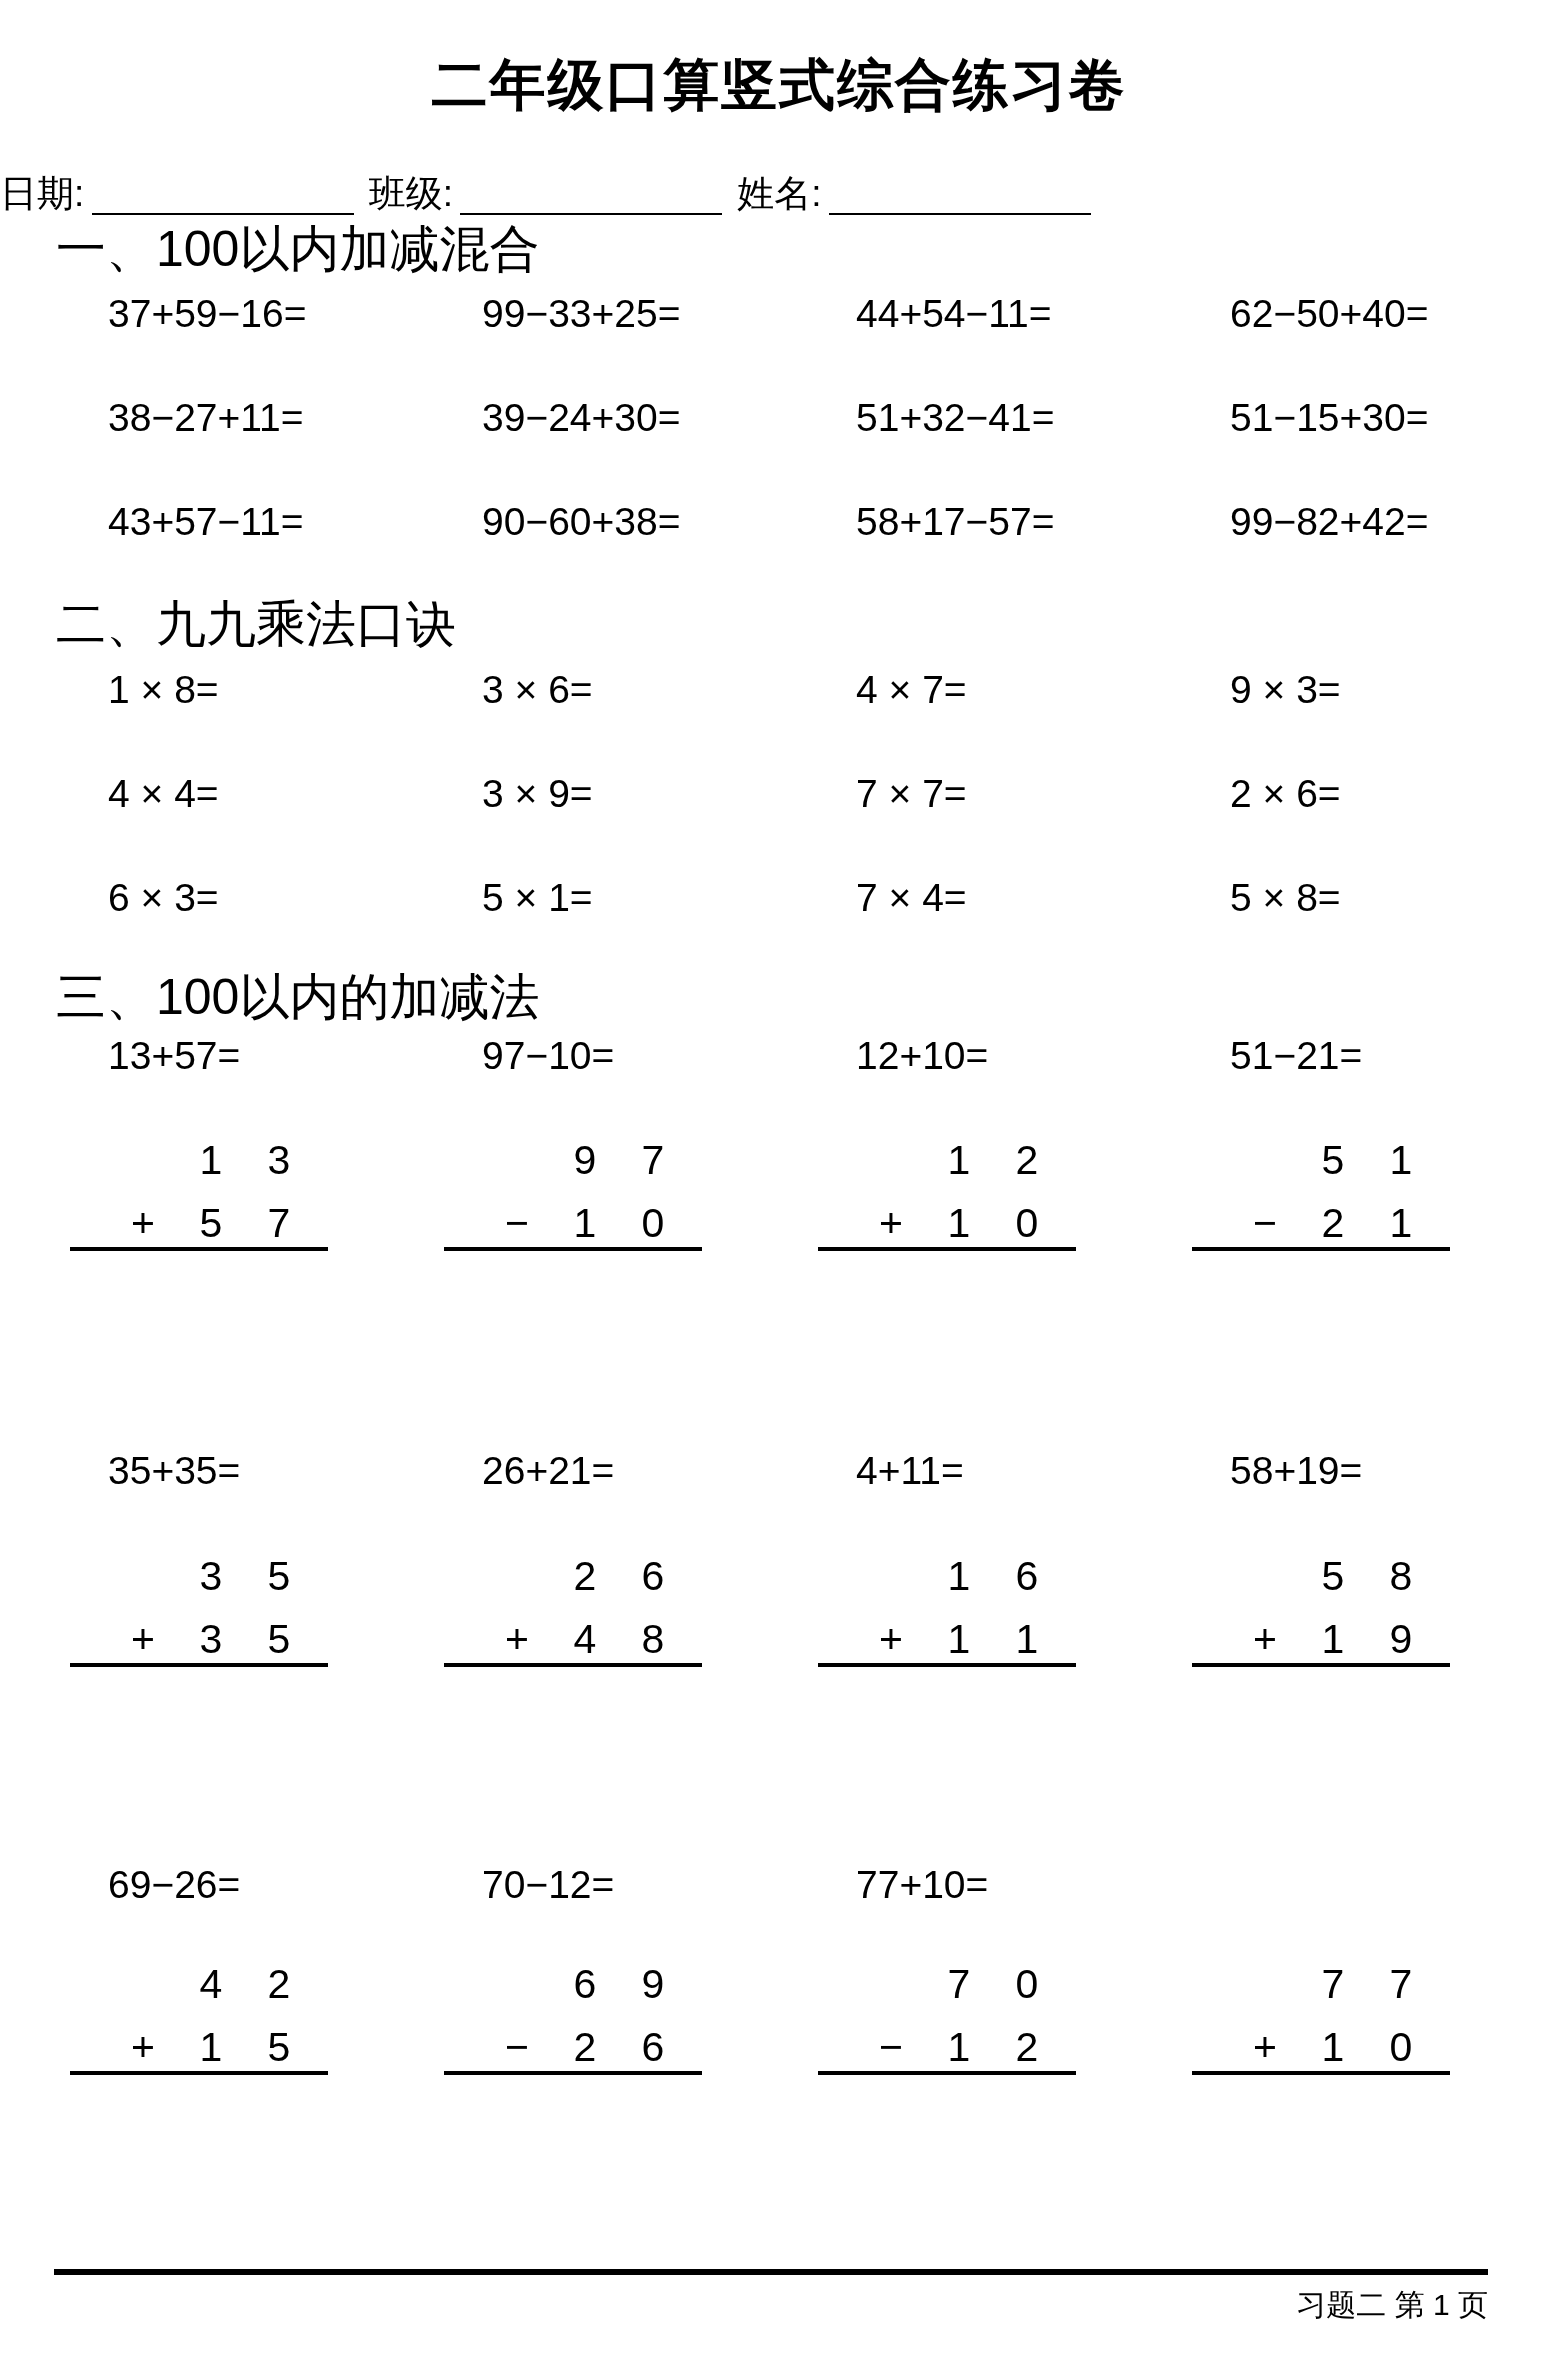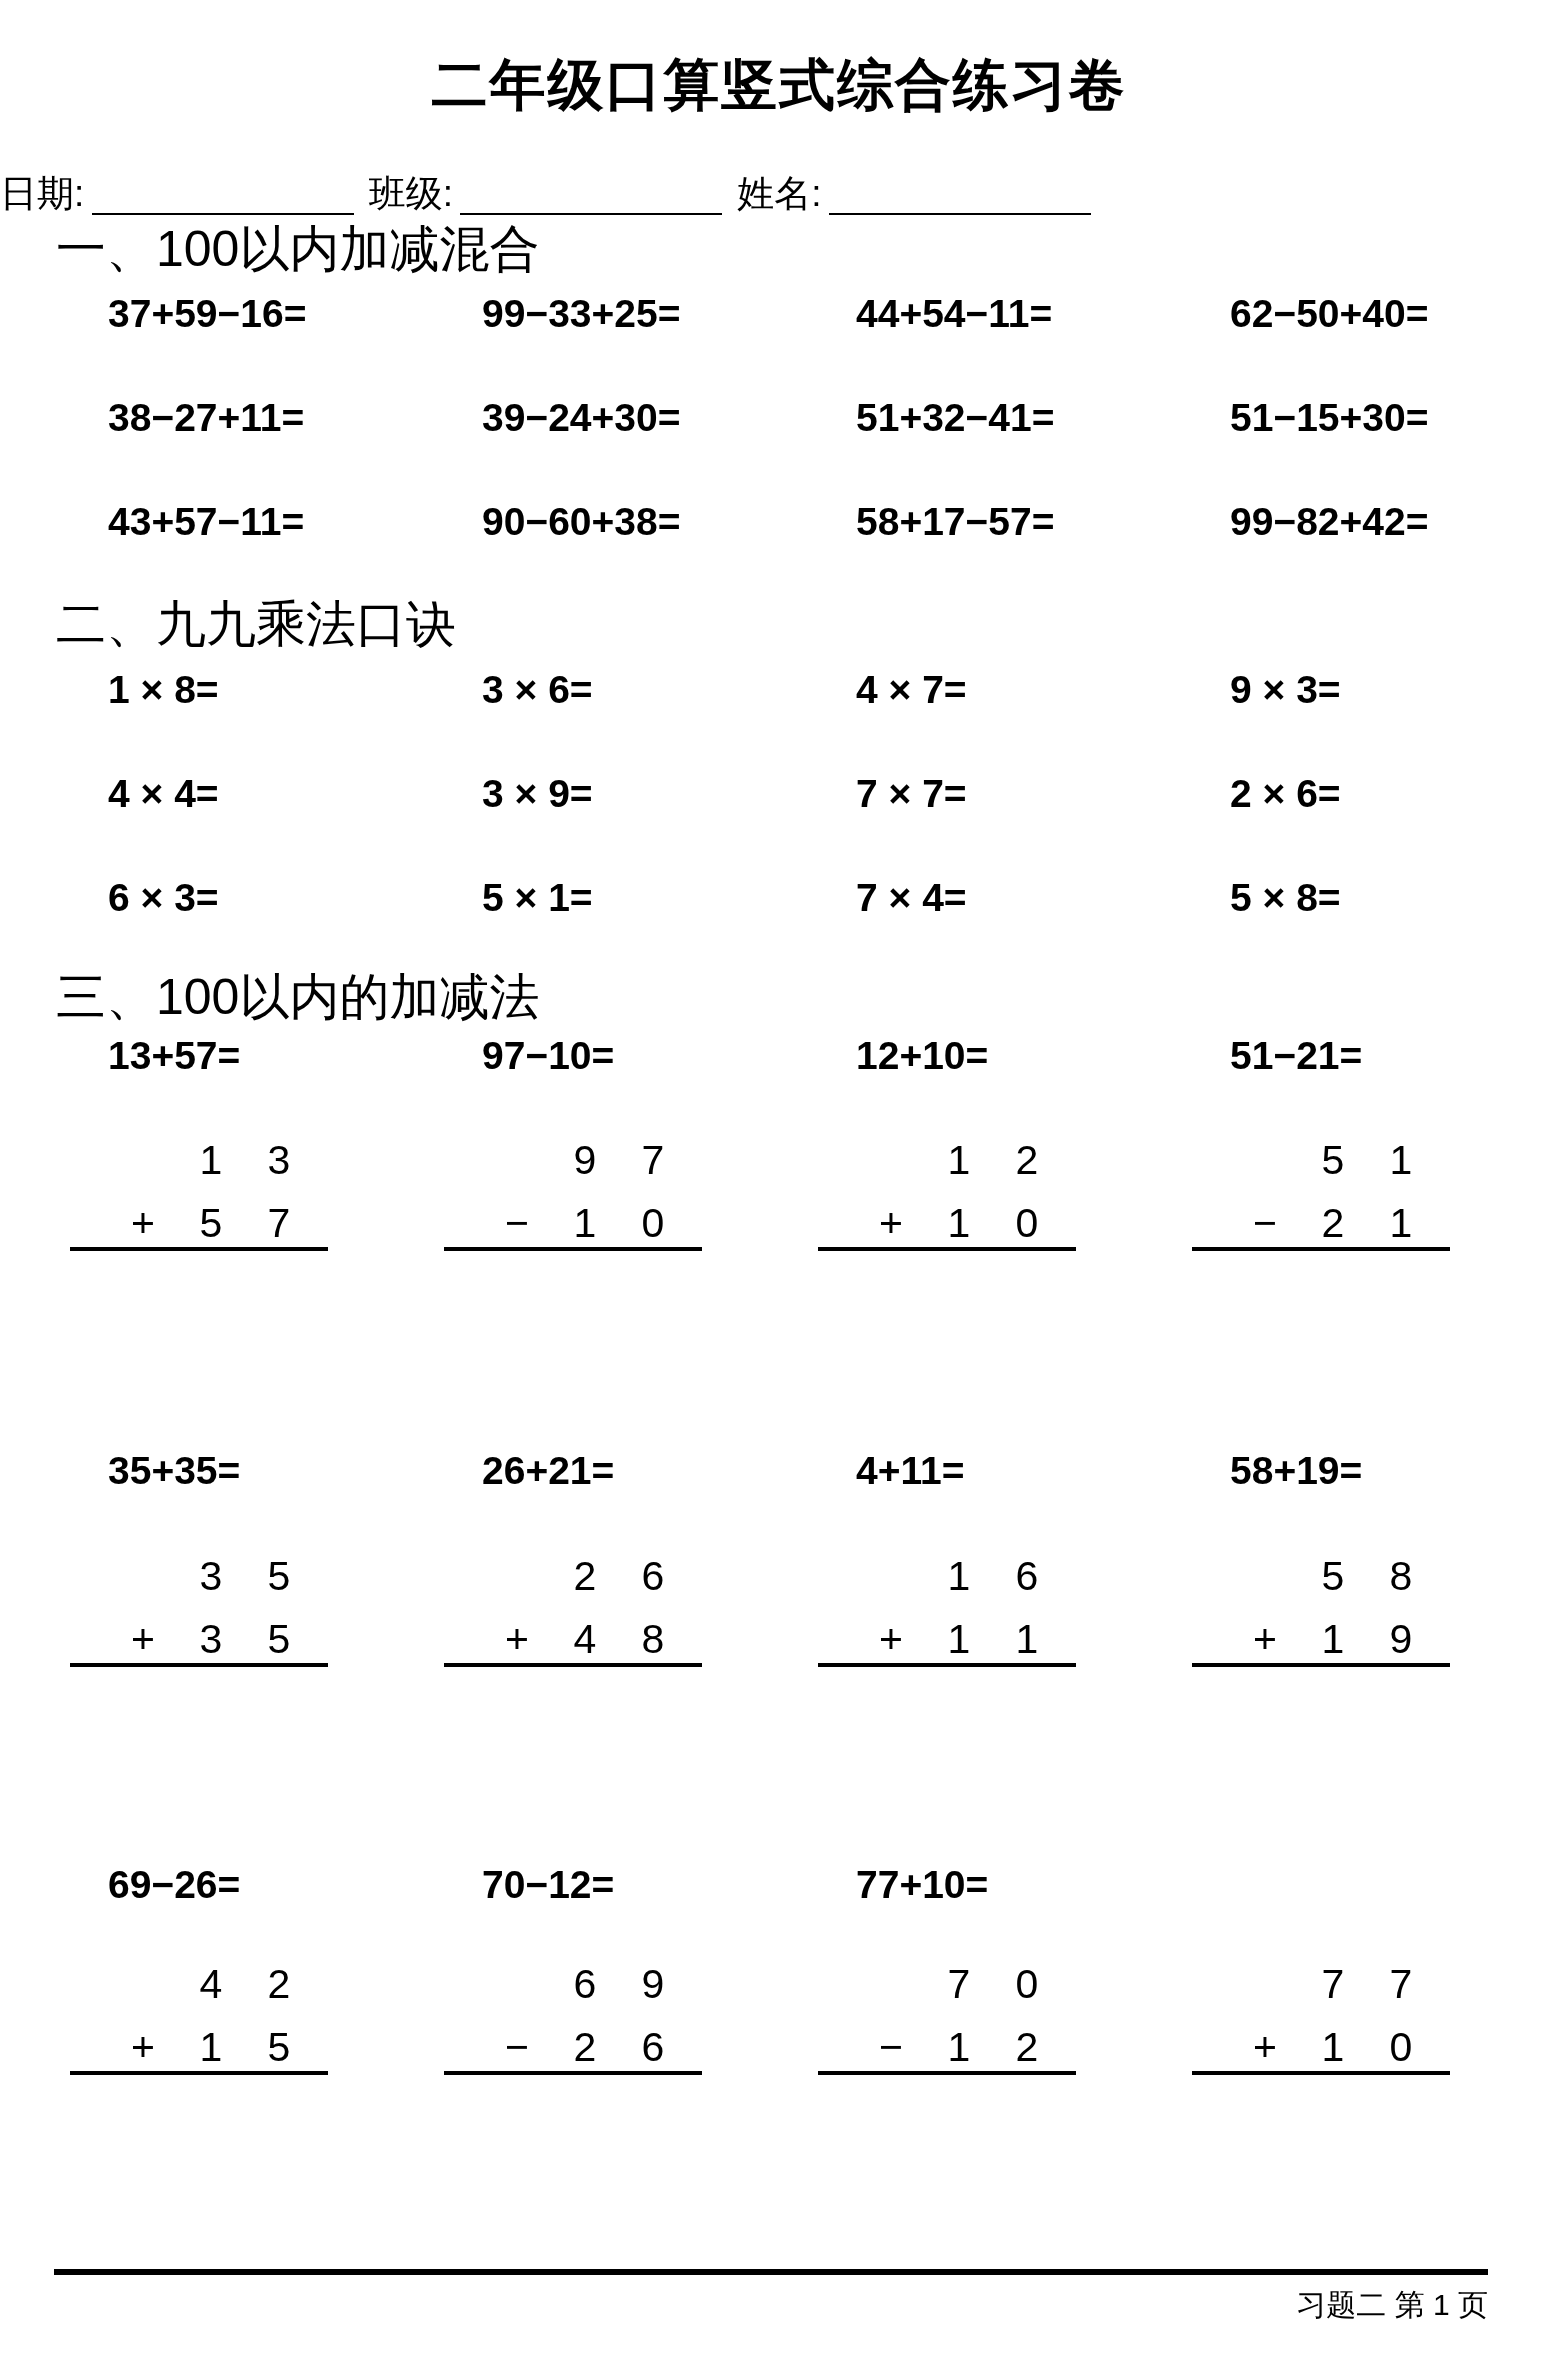--- a/index.html
+++ b/index.html
@@ -19,21 +19,21 @@
     font-size:37px;line-height:43px;white-space:nowrap;
   }
   .pair{display:flex;align-items:flex-end;}
   .blank{
     display:inline-block;width:262px;height:37px;
     border-bottom:2.8px solid #000;margin-left:7.4px;
   }
   .h2{font-size:50px;line-height:43px;white-space:nowrap;left:56px;}
   .grid{display:grid;grid-template-columns:repeat(4,374px);}
   .exprs{left:108px;row-gap:61px;font-size:39px;line-height:43px;}
-  .cell{white-space:nowrap;font-weight:bold;}
+  .cell{white-space:nowrap;}
   .vfs{left:70px;}
   .vf{width:258px;}
   .vrow{display:flex;}
   .vrow.t{padding-left:107px;}
   .vrow.b{padding-left:39px;margin-top:20.4px;}
   .d{width:68px;text-align:center;font-size:41px;line-height:43px;}
   .rule{margin-top:1.9px;height:3.7px;background:#000;width:258px;}
   .footer-rule{top:2269px;left:54px;width:1434px;height:5.6px;background:#000;}
   .footer{
     top:2289px;left:0;width:1488px;text-align:right;

